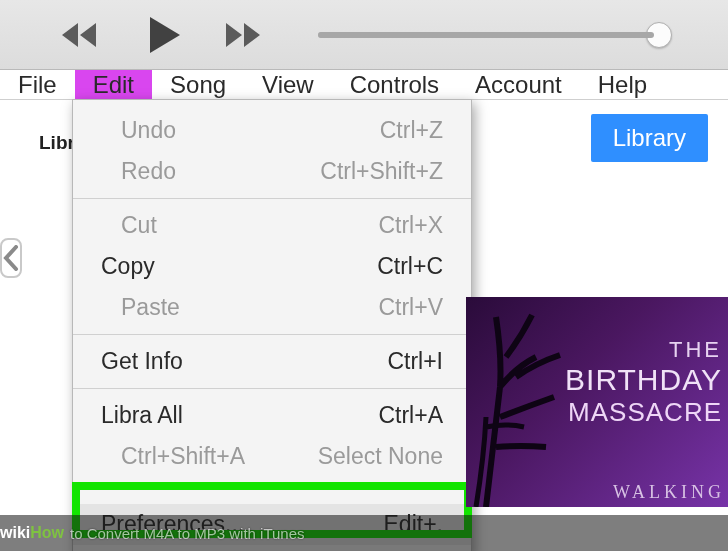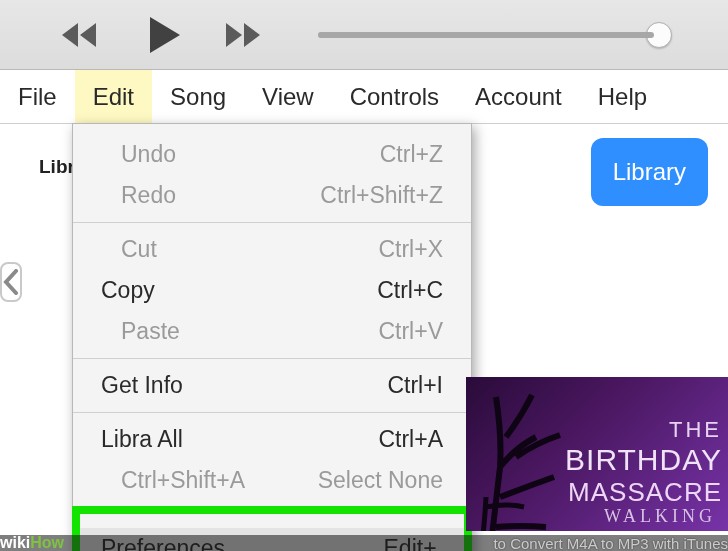--- a/index.html
+++ b/index.html
@@ -5,52 +5,52 @@
   * { box-sizing: border-box; margin: 0; padding: 0; font-family: -apple-system, "Segoe UI", Arial, sans-serif; }
   body { width: 728px; height: 551px; overflow: hidden; background: #fff; position: relative; }
 
   .player-bar { height: 70px; background: linear-gradient(#e7e7e7,#dcdcdc); border-bottom: 1px solid #b9b9b9; display: flex; align-items: center; padding: 0 60px 0 60px; }
   .controls { display: flex; align-items: center; gap: 40px; }
   .ctrl-btn svg { display:block; }
   .slider { flex:1; margin-left: 50px; height: 6px; background: #c6c6c6; border-radius: 3px; position: relative;}
   .slider::after { content:""; position:absolute; left:0; top:0; bottom:0; width: 96%; background:#a7a7a7; border-radius:3px;}
   .thumb { position:absolute; right:-4px; top:50%; transform:translateY(-50%); width:26px; height:26px; border-radius:50%; background:#fcfcfc; border:1px solid #b0b0b0; box-shadow:0 1px 2px rgba(0,0,0,.2);}
 
-  .menu-bar { display:flex; align-items:stretch; height:54px; border-bottom:1px solid #cfcfcf; font-size:24px; color:#2a2a2a; background:#fff;}
+  .menu-bar { display:flex; align-items:stretch; height:30px; border-bottom:1px solid #cfcfcf; font-size:24px; color:#2a2a2a; background:#fff;}
   .menu-item { padding: 0 18px; display:flex; align-items:center; cursor:default;}
-  .menu-item.active { background:#fef9c3; }
+  .menu-item.active { background:#d946ef; }
 
   .content { position:relative; height: calc(551px - 70px - 42px); }
 
   .left-rail { position:absolute; left:0; top:14px; width:66px; display:flex; flex-direction:row; align-items:center; gap:7px; }
   .back-chip { width:46px; height:40px; border:2px solid #c9c9c9; border-radius:8px; display:flex; align-items:center; justify-content:center;}
   .lib-label { font-size:19px; font-weight:700; color:#222; margin-top:18px; align-self:flex-start; padding-left:10px; width:80px;}
   .sidebar-icons { margin-top:6px; display:flex; flex-direction:column; gap:22px; align-items:center; width:100%; padding-top:4px;}
   .row-highlight { width:80px; height:38px; background:#e0e0e0; margin-left:-7px; display:flex; align-items:center; padding-left:14px;}
   .side-ic { color:#7a7a7a; }
 
   .dropdown { position:absolute; left:72px; top:-1px; width:400px; background:#f4f4f4; border:1px solid #b8b8b8; box-shadow: 3px 4px 12px rgba(0,0,0,.35); padding: 10px 0;}
   .dd-row { display:flex; justify-content:space-between; padding: 7px 28px; font-size:23px; color:#2a2a2a;}
   .dd-row.disabled { color:#9a9a9a;padding-left:48px; }
   .dd-sep { height:1px; background:#d0d0d0; margin:6px 0;}
   .dd-highlight { position:absolute; left:72px; width:400px; border:8px solid #12e400; height:56px; top: 382px; pointer-events:none;}
   .dd-row.pref { background:#e4e4e4;margin-top:20px;}
 
-  .library-btn { position:absolute; right:20px; top:14px; background:#2f8fff; color:#fff; font-size:24px; padding:20px 22px; border-radius:12px; border:none;}
+  .library-btn { position:absolute; right:20px; top:14px; background:#2f8fff; color:#fff; font-size:24px; padding:10px 22px; border-radius:2px; border:none;}
 
-  .album { position:absolute; right:0; bottom:32px; width:262px; height:154px; background:linear-gradient(135deg,#2a0b3a,#4a1760 40%,#7733a8); overflow:hidden; color:#fff;margin-left:28px;}
+  .album { position:absolute; right:0; bottom:32px; width:262px; height:210px; background:linear-gradient(135deg,#2a0b3a,#4a1760 40%,#7733a8); overflow:hidden; color:#fff;margin-left:28px;}
   .tree { position:absolute; left:0; top:0; width:110px; height:100%; }
   .tree svg { display:block;}
   .alb-title { position:absolute; right:6px; top:40px; text-align:right; font-family: Georgia, serif;}
   .alb-the { font-size:22px; letter-spacing:3px; color:#e7d2f1;}
   .alb-bday { font-size:30px; letter-spacing:1px; color:#f0e2f7; font-variant:small-caps;}
   .alb-mass { font-size:26px; letter-spacing:1px; color:#eed6f6; font-variant:small-caps;}
-  .alb-walk { position:absolute; bottom:4px; right:12px; font-size:18px; letter-spacing:4px; color:#d8c2e4; font-family: 'Times New Roman', serif;}
+  .alb-walk { position:absolute; bottom:4px; right:3px; font-size:18px; letter-spacing:4px; color:#d8c2e4; font-family: 'Times New Roman', serif;}
 
-  .caption { position:absolute; bottom:0; left:0; right:0; height:16px; background:rgba(20,20,20,.55); display:flex; align-items:center; justify-content:space-between; gap:6px; color:#fff; font-size:16px;}
+  .caption { position:absolute; bottom:0; left:0; right:0; height:36px; background:rgba(20,20,20,.55); display:flex; align-items:center; justify-content:flex-start; gap:6px; color:#fff; font-size:16px;}
   .wiki-w { font-weight:700; color:#fff;}
   .wiki-how { font-weight:700; color:#7fc241;}
   .wiki-text { opacity:.6; text-shadow:0 0 2px #000; font-size:15px;}
 </style>
 </head>
 <body>
 
 <div class="player-bar">
   <div class="controls">
     <span class="ctrl-btn">

